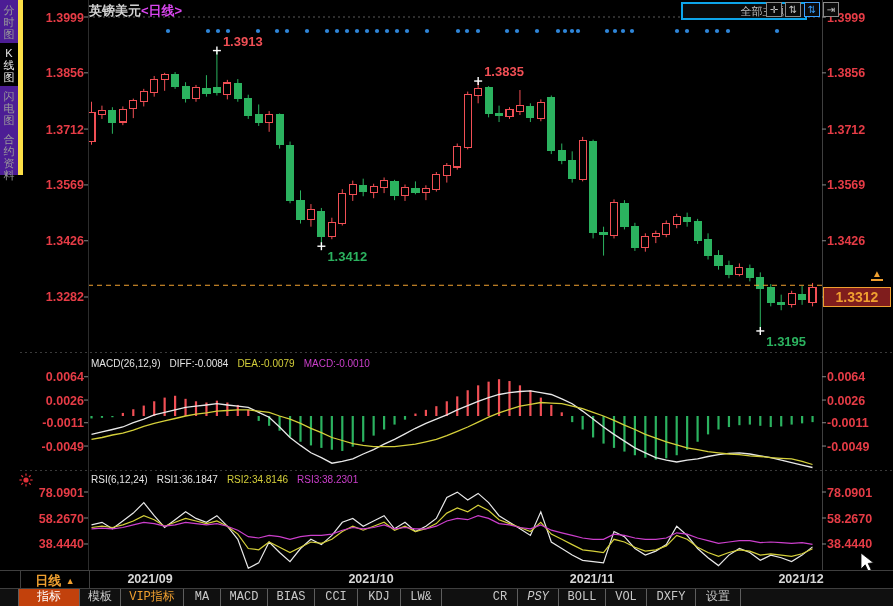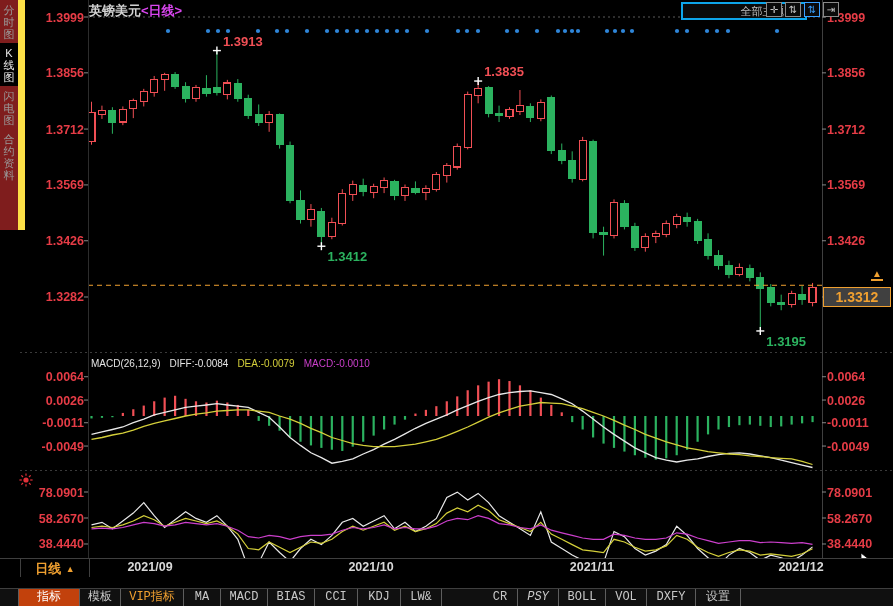--- a/index.html
+++ b/index.html
@@ -1,21 +1,21 @@
 <!DOCTYPE html>
 <html><head>
 <meta charset="utf-8">
 <style>
   html,body{margin:0;padding:0;background:#000;}
   #app{position:relative;width:893px;height:606px;background:#000;overflow:hidden;
        font-family:"Liberation Sans","DejaVu Sans",sans-serif;}
   #chart-svg{position:absolute;left:0;top:0;z-index:1;}
   .overlay{position:absolute;z-index:2;}
   
-  #sidebar{left:0;top:0;width:18px;height:230px;background:#7f1d1d;border-right:7px solid #fde047;}
+  #sidebar{left:0;top:0;width:18px;height:175px;background:#4c1d95;border-right:5px solid #fde047;}
   .side-item{width:18px;padding:4px 0 3px 0;cursor:pointer;}
   .side-item span{display:block;width:13px;margin:0 auto;word-break:break-all;
     font-size:11px;line-height:12px;color:#9a9a9a;text-align:center;}
   .side-item.active{background:#000;}
   .side-item.active span{color:#e9e9e9;}
   
   #title-wrap{left:89px;top:2px;height:16px;line-height:16px;white-space:nowrap;}
   #title-wrap .title{color:#d2d2d2;font-size:13px;font-weight:bold;font-family:Liberation Serif, serif;}
   #title-wrap .period{color:#d946ef;font-size:13px;font-weight:bold;}
   #theme-btn{left:681px;top:2px;width:74px;height:14px;line-height:14px;border:2px solid #0ea5e9;
@@ -26,25 +26,25 @@
   .hicon.active{border-color:#3aa0ff;color:#3aa0ff;}
   
   .ind-header{height:14px;line-height:14px;white-space:nowrap;font-size:10px;font-weight:400;}
   .ind-header .w{color:#e4e4e4;margin-right:9px;}
   .ind-header .y{color:#d4cf3a;margin-right:9px;}
   .ind-header .m{color:#cc3fcc;}
   #macd-header{left:91px;top:357px;}
   #rsi-header{left:91px;top:473px;}
   
   #price-box{left:823px;top:287px;width:66px;height:18px;border:1px solid #f0a030;
-    color:#f0a030;font-size:14px;font-weight:bold;text-align:center;line-height:18px;background:#404040;}
+    color:#f0a030;font-size:14px;font-weight:bold;text-align:center;line-height:18px;background:#7f1d1d;}
   #price-arrow{left:871px;top:269px;color:#f0a030;font-size:10px;line-height:10px;
     border-bottom:2px solid #f0a030;padding:0 1px;}
   
-  #date-row{left:0;top:558px;width:893px;height:18px;border-top:1px solid #3f3f3f;background:#000;}
+  #date-row{left:0;top:570px;width:893px;height:18px;border-top:1px solid #3f3f3f;background:#000;}
   #period-cell{position:absolute;left:20px;top:0;width:68px;height:18px;line-height:17px;
     border-left:1px solid #3f3f3f;border-right:1px solid #3f3f3f;text-align:center;cursor:pointer;}
   #period-cell .p{color:#f0a030;font-size:13px;font-weight:bold;}
   #period-cell .a{color:#f0a030;font-size:9px;vertical-align:1px;}
   .date-label{position:absolute;top:0;width:80px;height:18px;line-height:17px;text-align:center;
     color:#d8d8d8;font-size:12.5px;font-weight:bold;}
   
   #toolbar{left:0;top:588px;width:893px;height:18px;background:#101010;border-top:1px solid #3f3f3f;
     display:flex;font-family:"Liberation Mono","Liberation Sans","DejaVu Sans",sans-serif;}
   .tb-spacer{width:18px;border-right:1px solid #5e5e5e;}
@@ -434,20 +434,23 @@
   <div id="hicons" class="overlay">
       <div class="hicon">✛</div>
       <div class="hicon">⇅</div>
       <div class="hicon active">⇅</div>
       <div class="hicon">⇥</div>
     </div>
 
   <div id="macd-header" class="overlay ind-header">
     <span class="w">MACD(26,12,9)</span><span class="w">DIFF:-0.0084</span><span class="y">DEA:-0.0079</span><span class="m">MACD:-0.0010</span>
   </div>
+  <div id="rsi-header" class="overlay ind-header">
+    <span class="w">RSI(6,12,24)</span><span class="w">RSI1:36.1847</span><span class="y">RSI2:34.8146</span><span class="m">RSI3:38.2301</span>
+  </div>
 
   <div id="price-arrow" class="overlay">▲</div>
   <div id="price-box" class="overlay">
     <span>1.3312</span>
   </div>
 
   <div id="date-row" class="overlay">
     <div id="period-cell">
       <span class="p">日线</span>
       <span class="a">▲</span>

